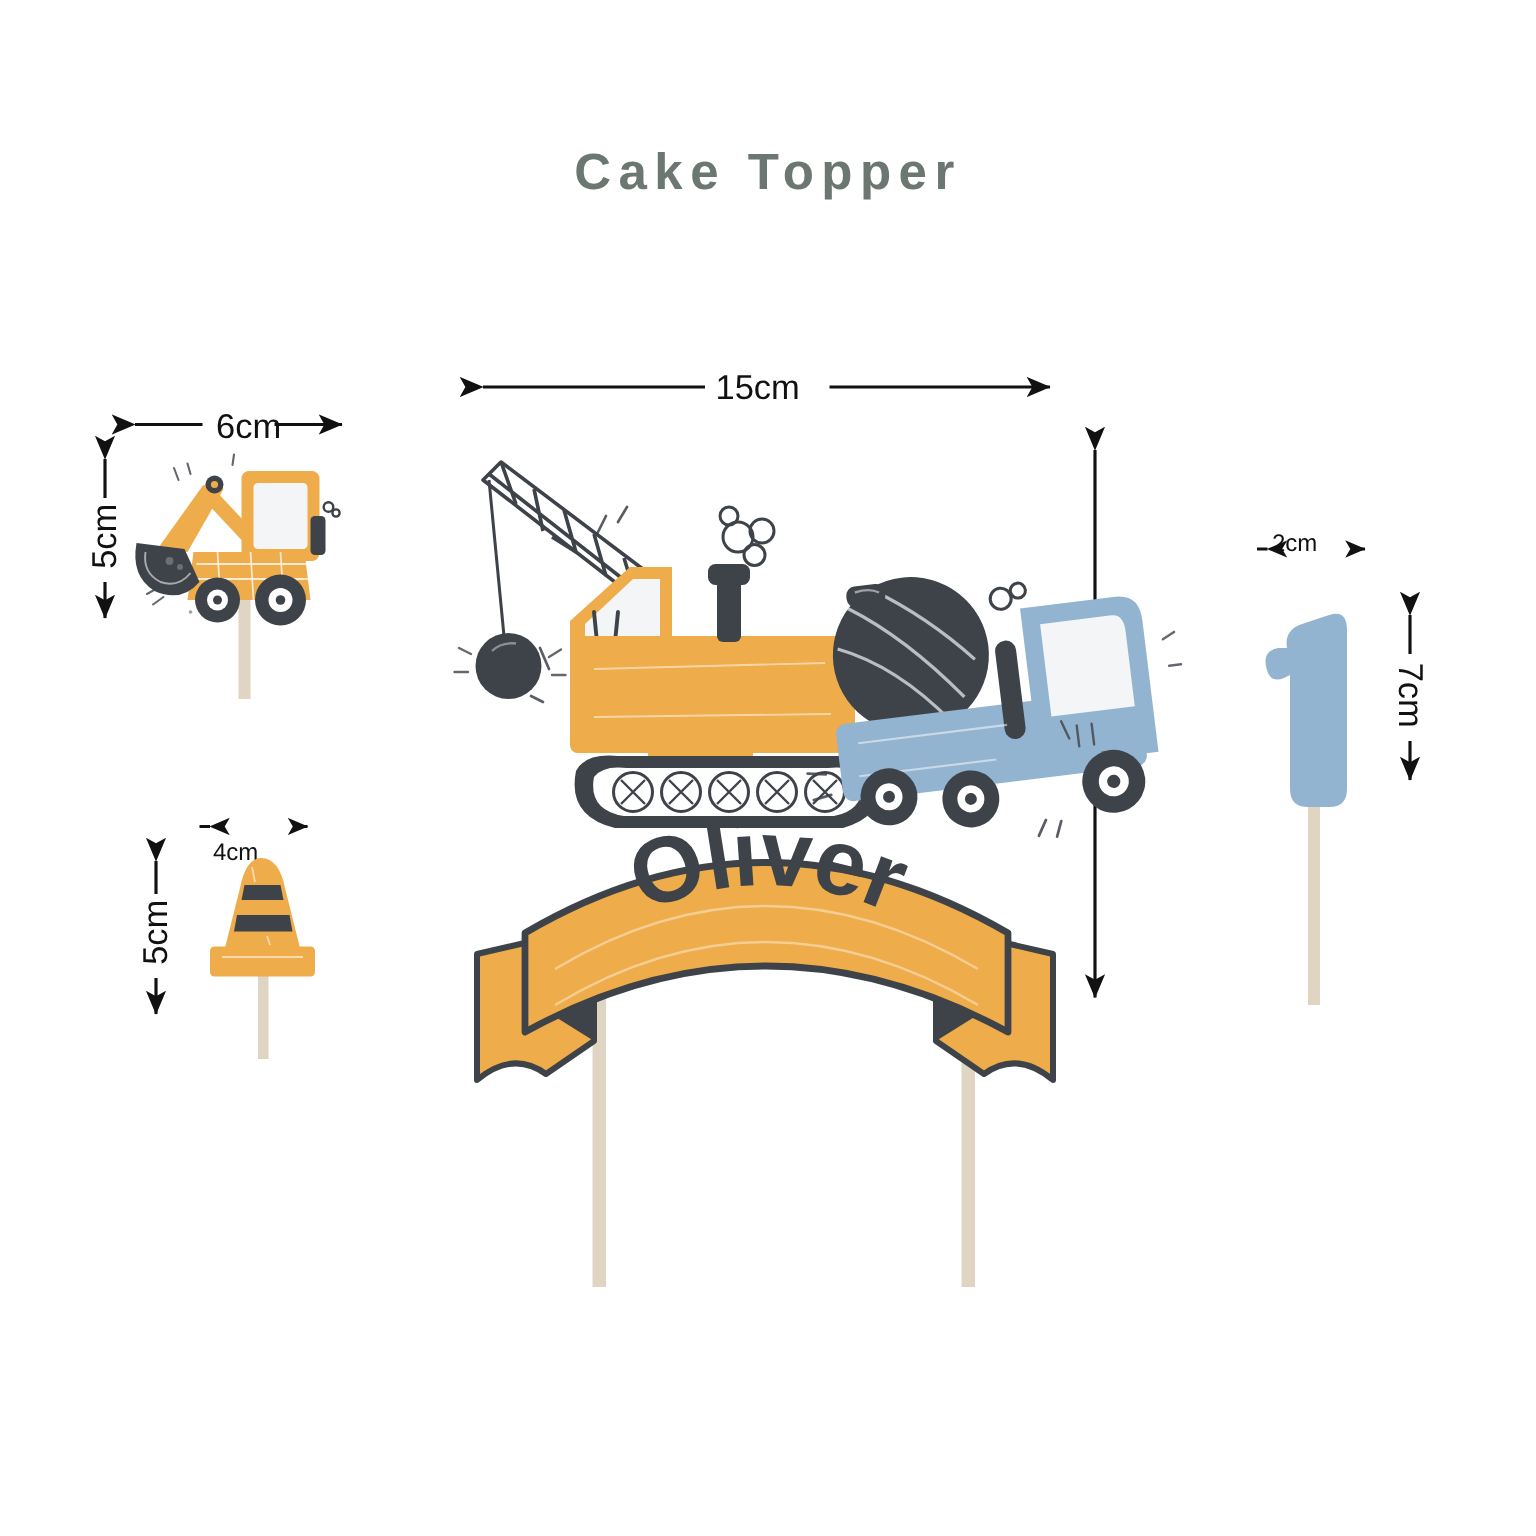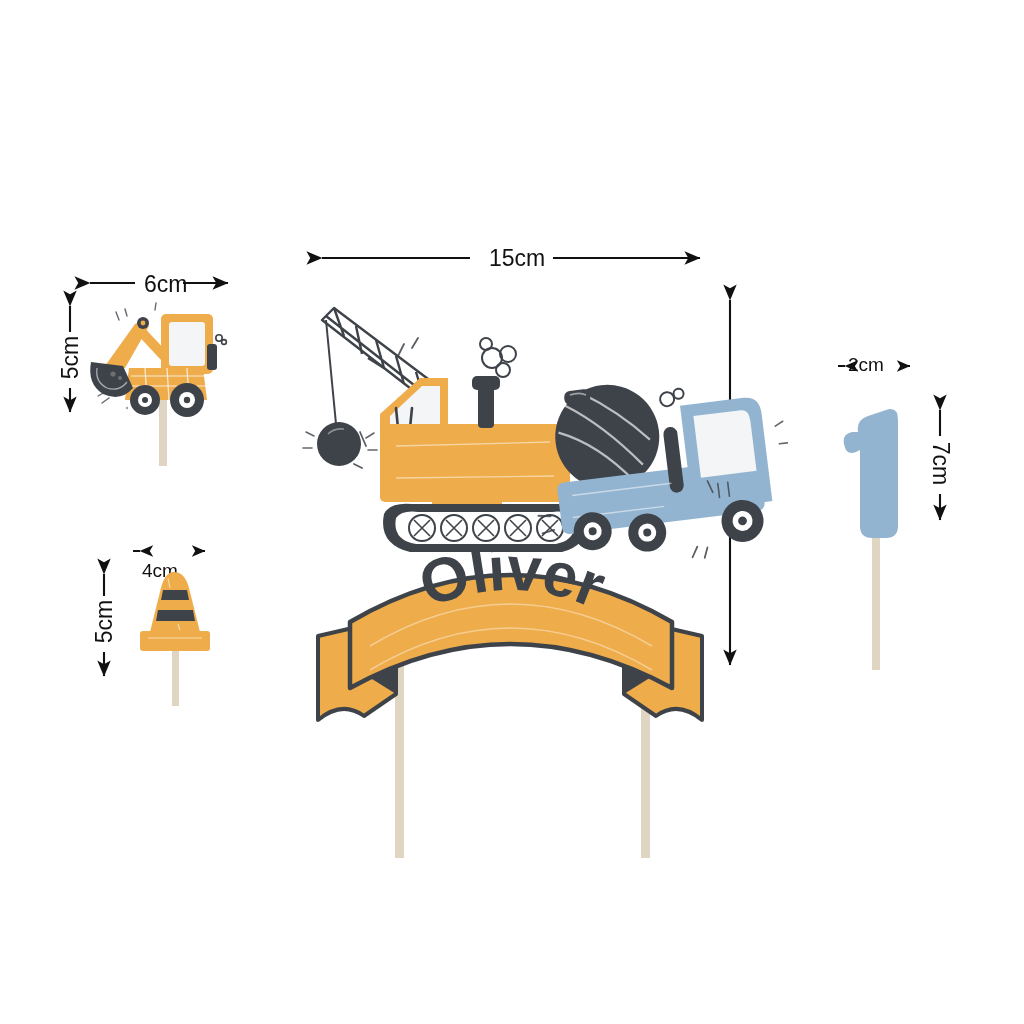--- a/index.html
+++ b/index.html
@@ -13,36 +13,37 @@
 
   
   #page-title{
     left:0;top:96px;width:1024px;text-align:center;
     font-size:34px;font-weight:700;letter-spacing:5px;
     color:#6b7770;
   }
 
   
   .dim-label{
-    font-size:19px;color:#111111;font-weight:400;
+    font-size:16px;color:#111111;font-weight:400;
     white-space:nowrap;letter-spacing:0px;
   }
   .dim-label.big{font-size:23px;}
   .vert{transform-origin:50% 50%;}
   .rot-cw{transform:rotate(90deg);}
   .rot-ccw{transform:rotate(-90deg);}
 
   svg.overlay{position:absolute;left:0;top:0;width:1024px;height:1024px;
               pointer-events:none;overflow:visible;}
 </style>
 </head>
 <body>
 
 <div id="stage">
 
+  <div class="abs" id="page-title">Cake Topper</div>
 
   <svg class="overlay" viewBox="0 0 1024 1024">
     <defs>
       <marker id="ah" markerWidth="9" markerHeight="9" refX="7.4" refY="3.2" orient="auto" markerUnits="strokeWidth">
         <path d="M0,0 L7.6,3.2 L0,6.4 L1.8,3.2 Z" fill="#111111"></path>
       </marker>
       <marker id="ahs" markerWidth="8" markerHeight="8" refX="6.6" refY="2.9" orient="auto" markerUnits="strokeWidth">
         <path d="M0,0 L6.8,2.9 L0,5.8 L1.7,2.9 Z" fill="#111111"></path>
       </marker>
     </defs>
@@ -87,21 +88,21 @@
       <line x1="940" y1="494" x2="940" y2="520" stroke="#111" stroke-width="2.1" marker-end="url(#ah)"></line>
     </g>
   </svg>
 
   <div class="abs dim-label big" style="left:144px;top:271px;">6cm</div>
   <div class="abs dim-label big vert rot-ccw" style="left:40px;top:344px;width:60px;text-align:center;">5cm</div>
 
   <div class="abs dim-label" style="left:142px;top:560px;">4cm</div>
   <div class="abs dim-label big vert rot-ccw" style="left:74px;top:608px;width:60px;text-align:center;">5cm</div>
 
-  <div class="abs dim-label big" style="left:477px;top:245px;margin-left:12px;">15cm</div>
+  <div class="abs dim-label big" style="left:477px;top:245px;">15cm</div>
   <div class="abs dim-label big vert rot-cw" style="left:700px;top:461px;width:60px;text-align:center;">17cm</div>
 
   <div class="abs dim-label" style="left:848px;top:354px;">2cm</div>
   <div class="abs dim-label big vert rot-cw" style="left:910px;top:450px;width:60px;text-align:center;">7cm</div>
 
   <div class="abs" style="left:83px;top:296px;width:160px;height:170px;">
     <svg width="160" height="170" viewBox="0 0 160 170" overflow="visible">
 
       <rect x="76" y="100" width="8" height="70" fill="#e0d5c3"></rect>
 

